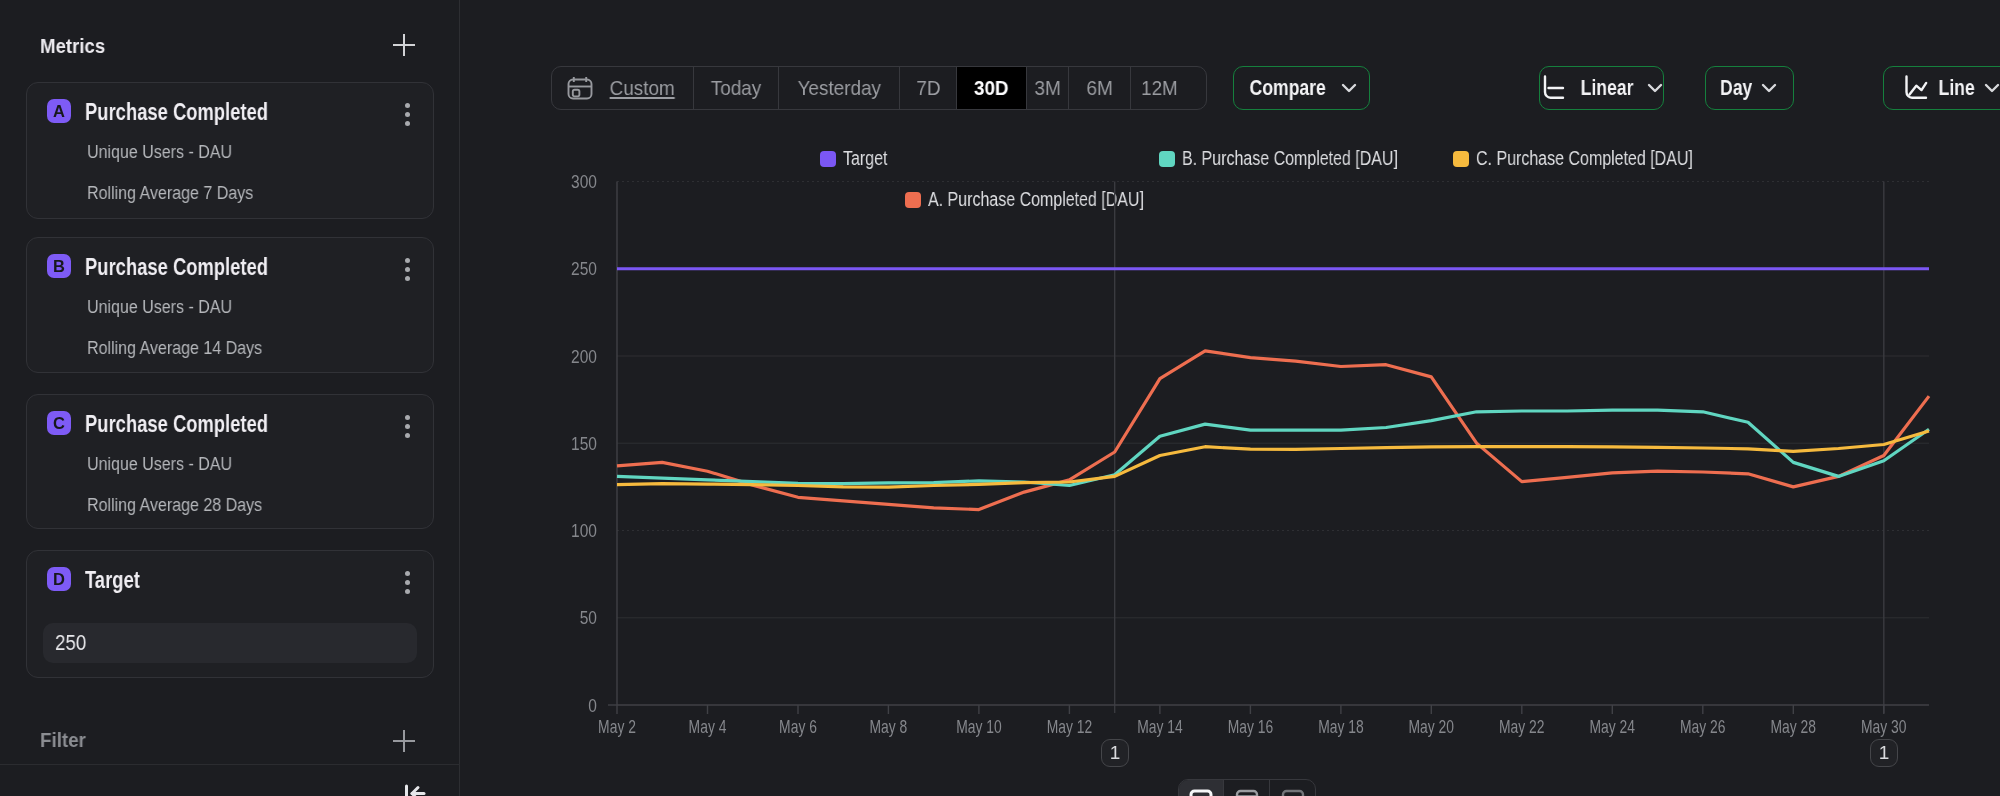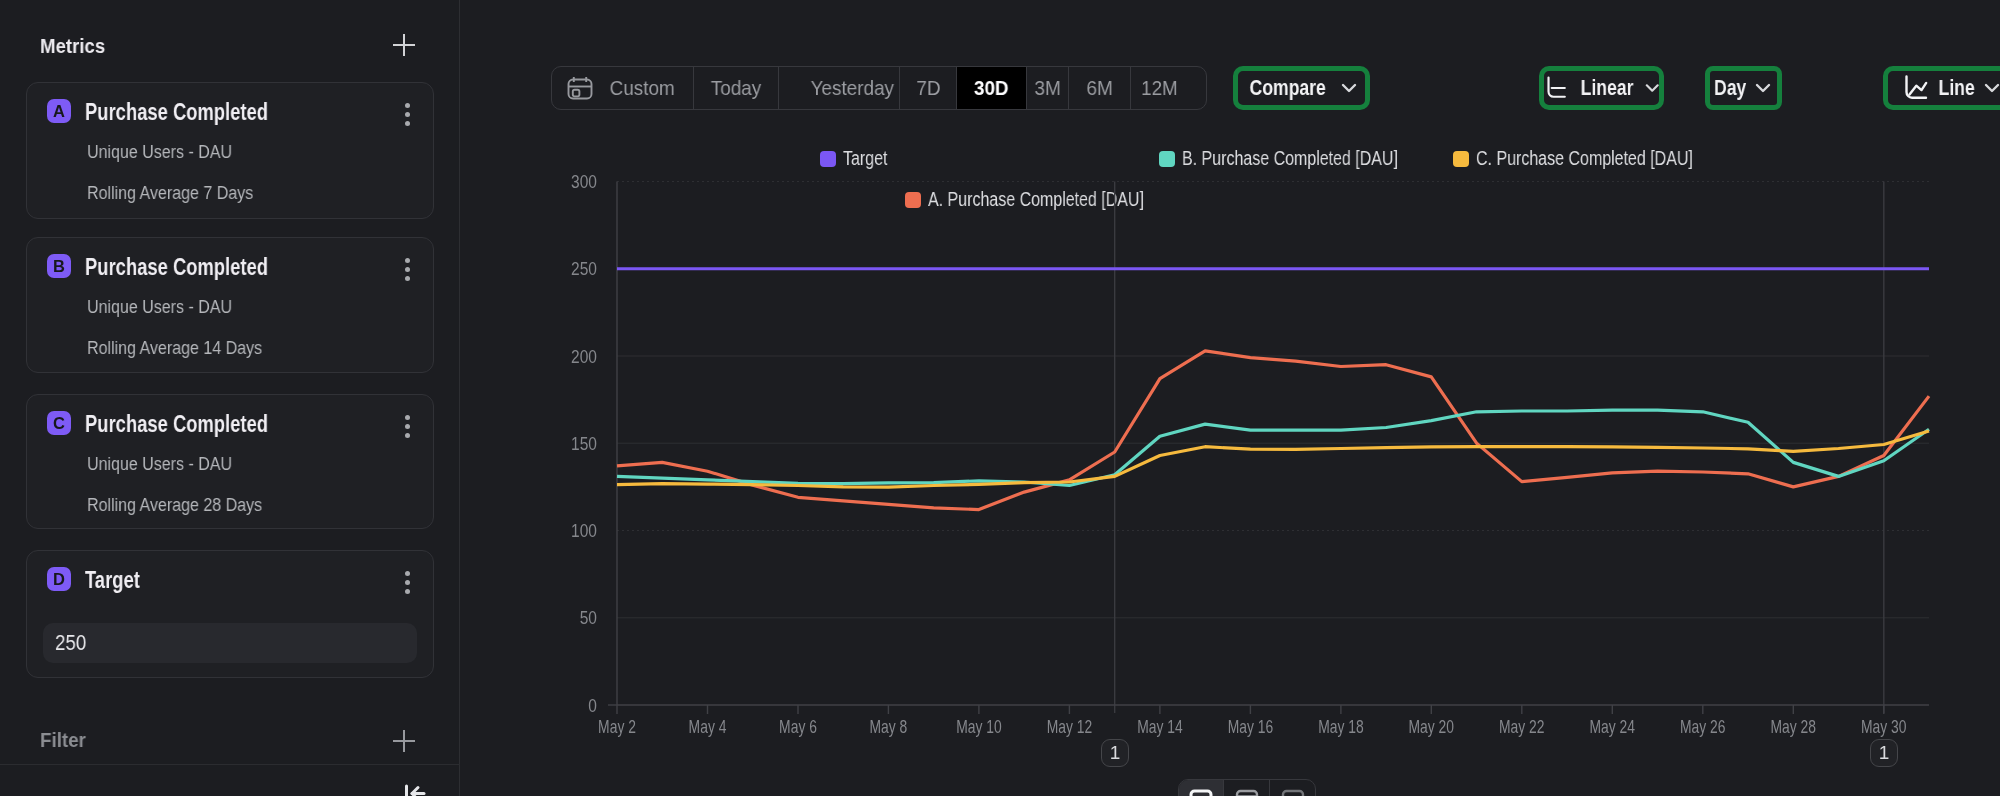--- a/index.html
+++ b/index.html
@@ -29,21 +29,21 @@
   #tinput span { display:inline-block; transform:scaleX(.85); transform-origin:0 50%; }
   #filter-label { position:absolute; left:40px; top:729px; font-size:20px; font-weight:700; color:#8b8d92; transform:scaleX(.94); transform-origin:0 50%; }
   #sb-divider { position:absolute; left:0; top:764px; width:460px; height:1px; background:#2b2c30; }
   
   .seg { position:absolute; top:66px; height:44px; border:1px solid #37383d; border-radius:10px; display:flex; align-items:stretch; }
   .seg .t { font-size:21px; color:#9b9da2; display:flex; align-items:center; justify-content:center; border-right:1px solid #37383d; }
   .seg .t b, .btn b { font-weight:inherit; display:inline-block; transform:scaleX(.9); }
   .btn b { transform:scaleX(.8); margin:0 -6px; }
   .seg .t:last-child { border-right:none; }
   .seg .active { background:#000000; color:#fdfdfe; font-weight:700; }
-  .btn { position:absolute; top:66px; height:44px; border:5px solid #15803d; border-radius:10px;
+  .btn { position:absolute; top:66px; height:44px; border:1px solid #15803d; border-radius:10px;
     display:flex; align-items:center; justify-content:center; color:#f2f2f4; font-size:22px; font-weight:700; }
   .chev { display:inline-block; width:16px; height:10px; margin-left:11px; }
   
   .leg { position:absolute; top:147px; display:flex; align-items:center; font-size:19.5px; color:#dcdde0; }
   .leg em { font-style:normal; display:inline-block; transform:scaleX(.82); transform-origin:0 50%; white-space:nowrap; }
   .sw { width:16px; height:16px; border-radius:4px; margin-right:7px; flex:none; }
 </style>
 </head>
 <body>
 <div id="sidebar">
@@ -93,33 +93,33 @@
       </div>
     <div id="tinput"><span>250</span></div>
   </div>
 
   <div id="filter-label">Filter</div>
   <div class="plus dim" style="left:392px; top:729px;"></div>
 </div>
 <div id="sb-divider"></div>
 
 <div class="seg" style="left:551px; width:656px;">
-  <div class="t" style="width:142px;">
+  <div class="t" style="width:142px;text-decoration:underline;">
       <svg width="26" height="25" viewBox="0 0 26 25" style="margin-right:13px;" fill="none" stroke="#97999e" stroke-width="1.9">
         <rect x="1.5" y="3.5" width="23" height="19" rx="4.5"></rect>
         <path d="M1.5 10.5h23"></path>
         <path d="M6.8 1v5M19.2 1v5"></path>
         <rect x="5.8" y="13.8" width="6.6" height="6.6" rx="1.8"></rect>
       </svg>
       <b>Custom</b>
     </div>
   <div class="t" style="width:85px;">
       <b>Today</b>
     </div>
-  <div class="t" style="width:121px;justify-content:flex-end;">
+  <div class="t" style="width:121px;">
       <b>Yesterday</b>
     </div>
   <div class="t" style="width:57px;">
       <b>7D</b>
     </div>
   <div class="t active" style="width:70px;">
       <b>30D</b>
     </div>
   <div class="t" style="width:42px;">
       <b>3M</b>
@@ -130,31 +130,31 @@
   <div class="t" style="width:56px;">
       <b>12M</b>
     </div>
 </div>
 <div class="btn" style="left:1233px; width:137px;">
     <b>Compare</b>
     <svg class="chev" viewBox="0 0 16 10" fill="none" stroke="#d8d9dc" stroke-width="2.4" stroke-linecap="round" stroke-linejoin="round">
       <path d="M2 2l6 6 6-6"></path>
     </svg>
   </div>
-<div class="btn" style="left:1539px; width:125px;">
+<div class="btn" style="left:1539px; width:125px;justify-content:space-between;">
   <svg width="26" height="26" viewBox="0 0 26 26" fill="none" stroke="#f2f3f5" stroke-width="2.4" stroke-linecap="round" style="margin-right:12px;">
       <path d="M5 1.5v15.5c0 3.1 2.4 5.7 5.5 5.7H23"></path>
       <path d="M8.5 13H23"></path>
     </svg>
   <b>Linear</b>
     <svg class="chev" viewBox="0 0 16 10" fill="none" stroke="#d8d9dc" stroke-width="2.4" stroke-linecap="round" stroke-linejoin="round">
       <path d="M2 2l6 6 6-6"></path>
     </svg>
   </div>
-<div class="btn" style="left:1705px; width:77px;border-radius:8px;">
+<div class="btn" style="left:1705px; width:89px;">
     <b>Day</b>
     <svg class="chev" viewBox="0 0 16 10" fill="none" stroke="#d8d9dc" stroke-width="2.4" stroke-linecap="round" stroke-linejoin="round">
       <path d="M2 2l6 6 6-6"></path>
     </svg>
   </div>
 <div class="btn" style="left:1883px; width:136px;">
   <svg width="26" height="26" viewBox="0 0 26 26" fill="none" stroke="#f2f3f5" stroke-width="2.4" stroke-linecap="round" stroke-linejoin="round" style="margin-right:12px;">
       <path d="M4.5 1.5v15.5c0 3.1 2.4 5.7 5.5 5.7H24"></path>
       <path d="M7.5 19.5l6.8-8.8 5.2 4.4 4.7-7.2"></path>
     </svg>

